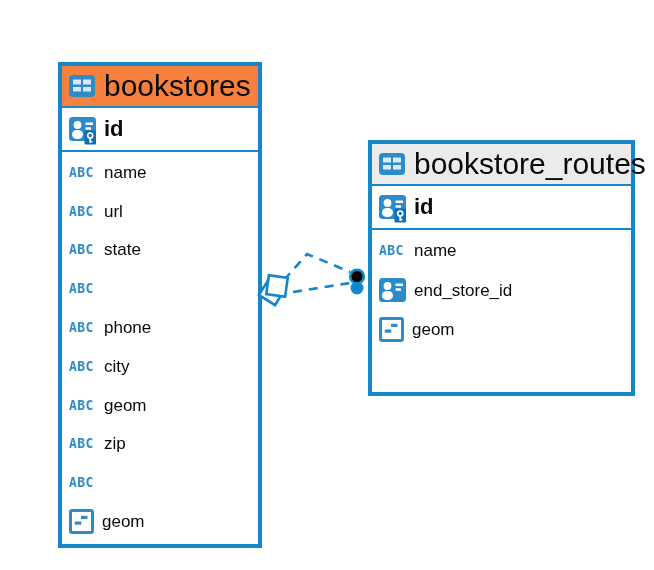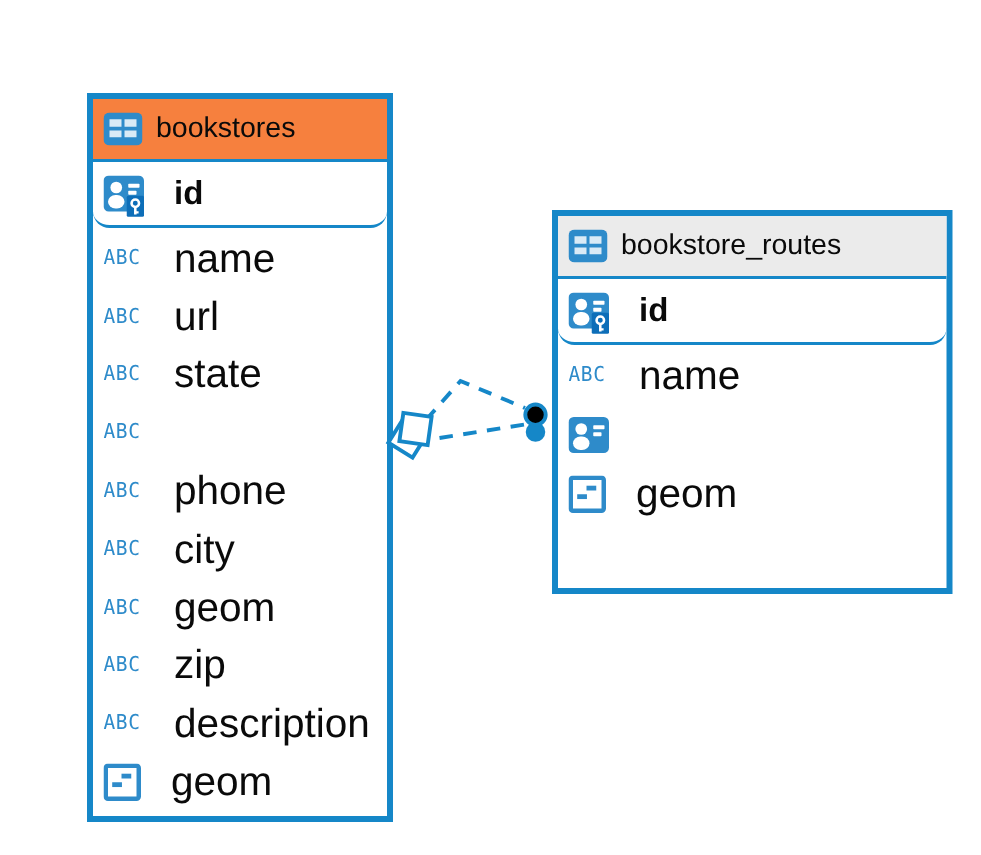--- a/index.html
+++ b/index.html
@@ -22,39 +22,38 @@
     z-index:2;
   }
   .t-header{
     display:flex;align-items:center;gap:9px;
     height:42px;flex:none;
     padding-left:7px;
     border-bottom:2px solid var(--blue);
   }
   .t-header.orange{background:var(--orange);}
   .t-header.gray{background:var(--hdr-gray);}
-  .t-name{font-size:19px;color:var(--ink);white-space:nowrap;}
+  .t-name{font-size:30px;color:var(--ink);white-space:nowrap;}
 
   .t-row{
-    display:flex;align-items:center;gap:20px;
+    display:flex;align-items:center;gap:8px;
     padding-left:7px;flex:none;
     white-space:nowrap;
-    border-radius:11px;
   }
   .id-row{height:44px;border-bottom:2px solid var(--blue);}
   .id-row .col-label{font-weight:bold;font-size:22px;}
   .body-rows{display:flex;flex-direction:column;padding-top:1px;}
-  .col-label{font-size:27px;color:var(--ink);line-height:1;}
+  .col-label{font-size:17px;color:var(--ink);line-height:1;}
 
   .t1 .body-rows .t-row{height:38.8px;}
   .t2 .body-rows .t-row{height:39.5px;}
 
   .abc-icon{
     color:var(--icon-blue);
-    font-weight:normal;
+    font-weight:bold;
     font-size:13px;
     letter-spacing:0.4px;
     width:27px;flex:none;
     font-family:"DejaVu Sans Mono", monospace;
     transform:scaleY(1.05);
     display:inline-block;
   }
   .svgicon{flex:none;display:block;}
 
   #connector-layer{
@@ -122,21 +121,20 @@
       <div class="t-row">
         <span class="abc-icon">ABC</span>
         <span class="col-label">geom</span>
       </div>
       <div class="t-row">
         <span class="abc-icon">ABC</span>
         <span class="col-label">zip</span>
       </div>
       <div class="t-row">
         <span class="abc-icon">ABC</span>
-        <span class="col-label">description</span>
       </div>
       <div class="t-row">
         <svg class="svgicon" width="25" height="25" viewBox="0 0 25 25">
           <rect x="1.5" y="1.5" width="22" height="22" rx="1.5" fill="#fff" stroke="#2E8BCA" stroke-width="3"></rect>
           <rect x="12" y="6.8" width="6.5" height="3.2" fill="#2E8BCA"></rect>
           <rect x="5.8" y="12.5" width="6.5" height="3.2" fill="#2E8BCA"></rect>
         </svg>
         <span class="col-label">geom</span>
       </div>
     </div>
@@ -176,20 +174,21 @@
         <span class="col-label">name</span>
       </div>
       <div class="t-row">
         <svg class="svgicon" width="27" height="24" viewBox="0 0 27 24">
           <rect x="0" y="0" width="27" height="24" rx="3.5" fill="#2E8BCA"></rect>
           <circle cx="8.5" cy="8" r="3.9" fill="#fff"></circle>
           <rect x="3" y="13" width="11" height="9" rx="5" fill="#fff"></rect>
           <rect x="16.5" y="5.5" width="7.5" height="2.6" rx="0.5" fill="#fff"></rect>
           <rect x="16.5" y="10.2" width="5.5" height="2.6" rx="0.5" fill="#fff"></rect>
         </svg>
+        <span class="col-label">end_store_id</span>
       </div>
       <div class="t-row">
         <svg class="svgicon" width="25" height="25" viewBox="0 0 25 25">
           <rect x="1.5" y="1.5" width="22" height="22" rx="1.5" fill="#fff" stroke="#2E8BCA" stroke-width="3"></rect>
           <rect x="12" y="6.8" width="6.5" height="3.2" fill="#2E8BCA"></rect>
           <rect x="5.8" y="12.5" width="6.5" height="3.2" fill="#2E8BCA"></rect>
         </svg>
         <span class="col-label">geom</span>
       </div>
     </div>

